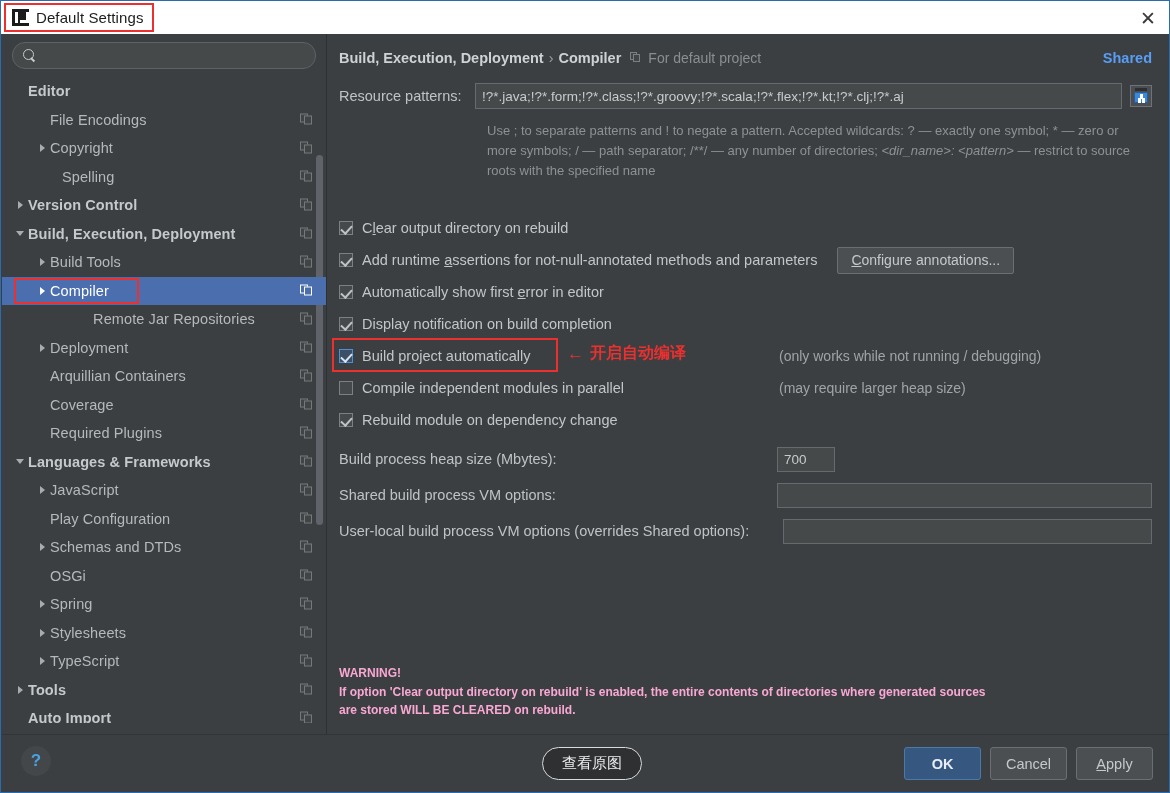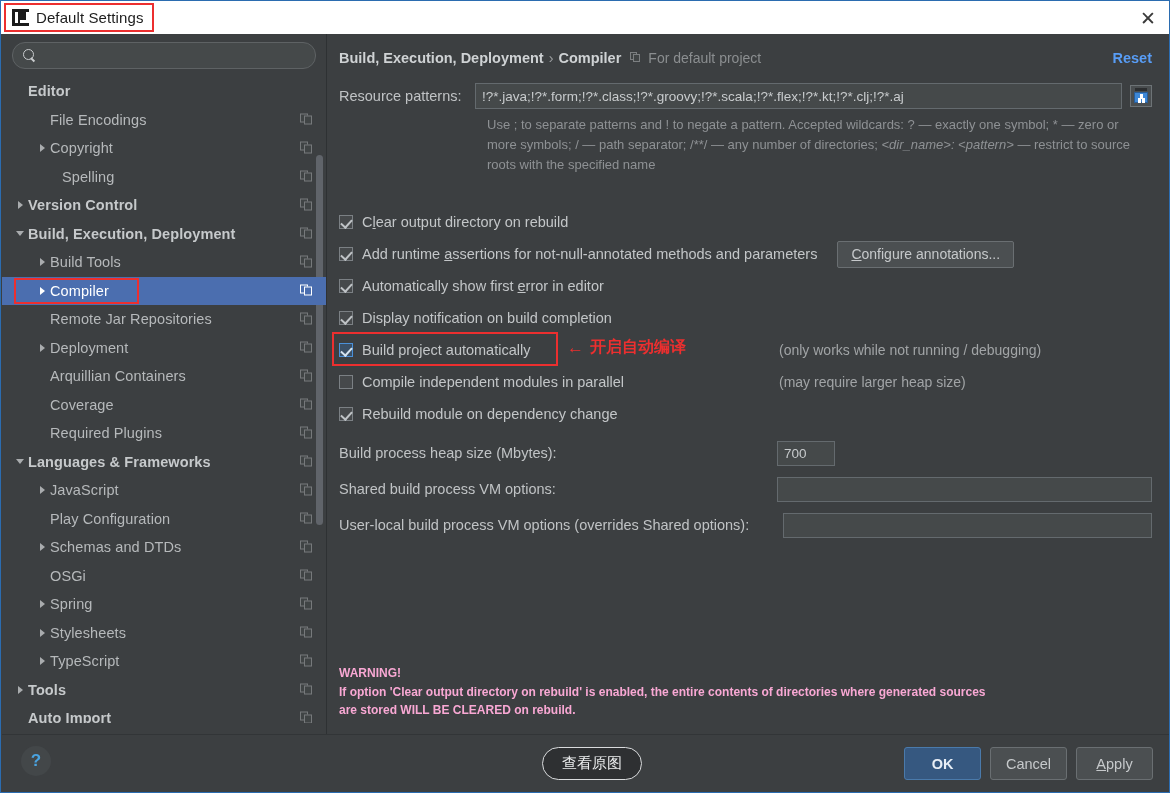--- a/index.html
+++ b/index.html
@@ -253,21 +253,21 @@
   }
   .rp-btn .box::after {
     content: "";
     position: absolute; left: 5px; top: 1px;
     width: 3px; height: 5px;
     background: #ffffff;
     box-shadow: -2px 4px 0 0 #ffffff, 2px 4px 0 0 #ffffff;
   }
 
   .rp-hint {
-    margin: 6px 0 0 148px;
+    margin: 12px 0 0 148px;
     color: #8e9194; font-size: 13px; line-height: 1.52;
     max-width: 660px;
   }
   .rp-hint i { font-style: italic; }
 
   
   .cb-list { margin-top: 32px; }
   .cb-row {
     display: flex; align-items: center;
     height: 32px;
@@ -485,21 +485,21 @@
           <div class="tree-row sel" style="padding-left: 32px;">
             <span class="arrow ">
               <i></i>
             </span>
             <span class="tree-label">Compiler</span>
             <span class="copy-icon">
               <span class="b"></span>
               <span class="f"></span>
             </span>
           </div>
-          <div class="tree-row" style="padding-left: 32px;">
+          <div class="tree-row" style="padding-left: 32px; justify-content: center;">
             <span class="arrow none"></span>
             <span class="tree-label">Remote Jar Repositories</span>
             <span class="copy-icon">
               <span class="b"></span>
               <span class="f"></span>
             </span>
           </div>
           <div class="tree-row" style="padding-left: 32px;">
             <span class="arrow ">
               <i></i>
@@ -636,21 +636,21 @@
       <div class="breadcrumb">
         <span class="bc-strong">Build, Execution, Deployment</span>
         <span class="bc-sep">›</span>
         <span class="bc-strong">Compiler</span>
         <span class="bc-scope-icon">
           <span class="b"></span>
             <span class="f"></span>
         </span>
         <span class="bc-note">For default project</span>
       </div>
-      <div class="reset-link">Reset</div>
+      <div class="reset-link">Shared</div>
 
       <div class="rp-row">
         <div class="rp-label">Resource patterns:</div>
         <input class="rp-field" type="text" value="!?*.java;!?*.form;!?*.class;!?*.groovy;!?*.scala;!?*.flex;!?*.kt;!?*.clj;!?*.aj" style="">
         <div class="rp-btn">
           <span class="lid"></span>
             <span class="box"></span>
         </div>
       </div>
 

